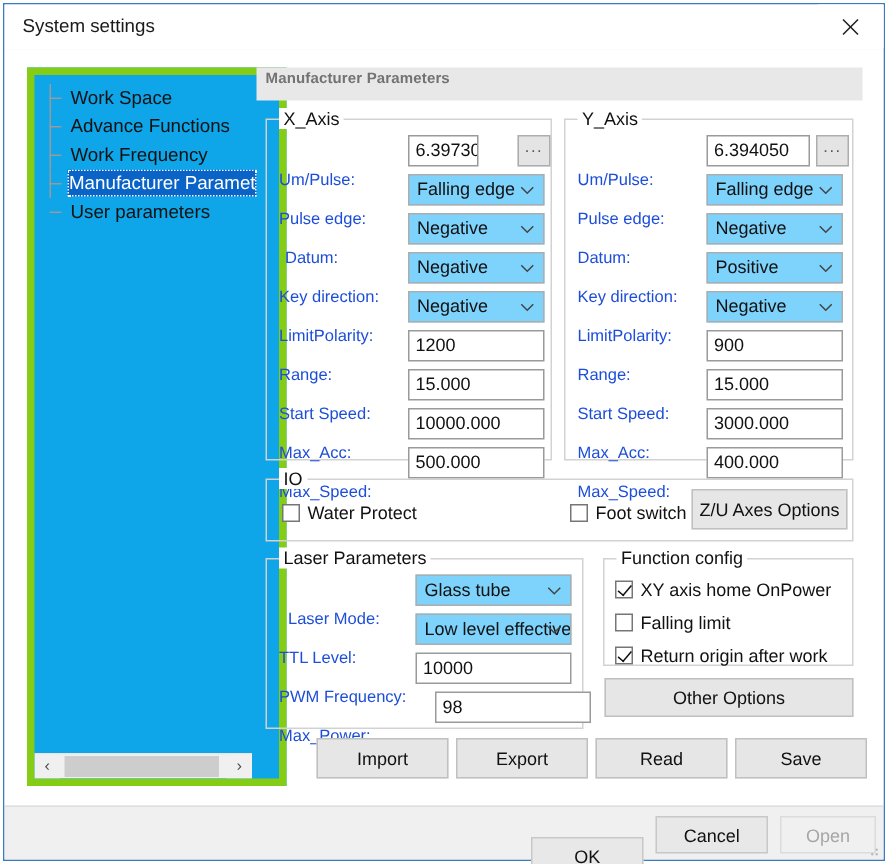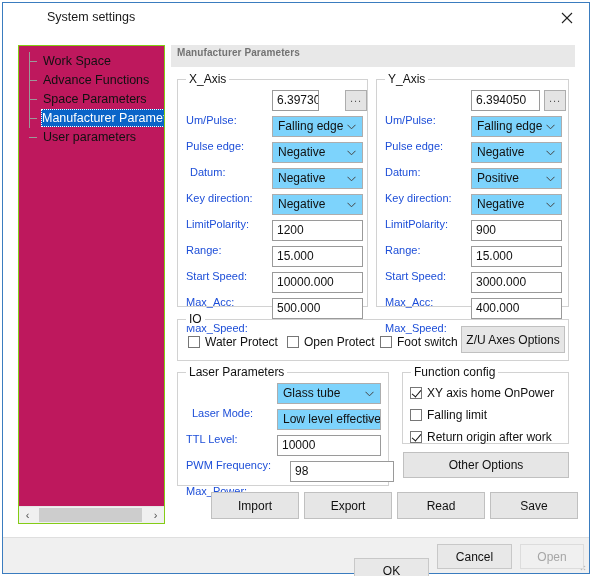--- a/index.html
+++ b/index.html
@@ -25,21 +25,20 @@
     left: 0; top: 0;
     width: 586px; height: 30px;
     background: #ffffff;
   }
   .titlebar-text {
     position: absolute;
     left: 12px; top: 7px;
     font-size: 12.5px;
     color: #1a1a1a;
     white-space: nowrap;
-    margin-left: 32px;
   }
   .close-btn {
     position: absolute;
     right: 0; top: 0;
     width: 44px; height: 29px;
     display: flex; align-items: center; justify-content: center;
     background: #ffffff;
   }
   .close-btn svg { display: block; }
 
@@ -55,23 +54,23 @@
     left: 0; top: 534px;
     width: 586px; height: 36px;
     background: #f0f0f0;
     border-top: 1px solid #dfdfdf;
   }
 
   
   .tree-panel {
     position: absolute;
     left: 15px; top: 12px;
-    width: 147px; height: 479px;
-    background: #be185d;
-    border: 1px solid #84cc16;
+    width: 173px; height: 479px;
+    background: #0ea5e9;
+    border: 5px solid #84cc16;
     overflow: hidden;
   }
   .tree-list {
     position: absolute;
     left: 0; top: 6px;
     width: 100%;
   }
   .tree-item {
     position: relative;
     height: 19px;
@@ -294,21 +293,21 @@
 
         <div class="tree-item">
           <span class="vline"></span>
           <span class="dash"></span>
           <span class="label-txt">Advance Functions</span>
         </div>
 
         <div class="tree-item">
           <span class="vline"></span>
           <span class="dash"></span>
-          <span class="label-txt">Space Parameters</span>
+          <span class="label-txt">Work Frequency</span>
         </div>
 
         <div class="tree-item selected">
           <span class="vline"></span>
           <span class="dash"></span>
           <span class="label-txt">Manufacturer Paramet</span>
         </div>
 
         <div class="tree-item">
           <span class="dash"></span>
@@ -444,23 +443,20 @@
         <div class="tbox" style="left:94px; top:192px; width:91px;">3000.000</div>
         <div class="tbox" style="left:94px; top:218px; width:91px;">400.000</div>
       </div>
 
       <div class="group" style="left:6px; top:274px; width:392px; height:42px;">
         <span class="gtitle">IO</span>
 
         <div class="cbrow" style="left:10px; top:14px;">
           <span class="cbox"></span><span>Water Protect</span>
         </div>
-        <div class="cbrow" style="left:109px; top:14px;">
-          <span class="cbox"></span><span>Open Protect</span>
-        </div>
         <div class="cbrow" style="left:202px; top:14px;">
           <span class="cbox"></span><span>Foot switch</span>
         </div>
 
         <div class="btn" style="left:283px; top:6px; width:104px; height:27px;">Z/U Axes Options</div>
       </div>
 
       <div class="group" style="left:6px; top:327px; width:212px; height:114px;">
         <span class="gtitle">Laser Parameters</span>
 

